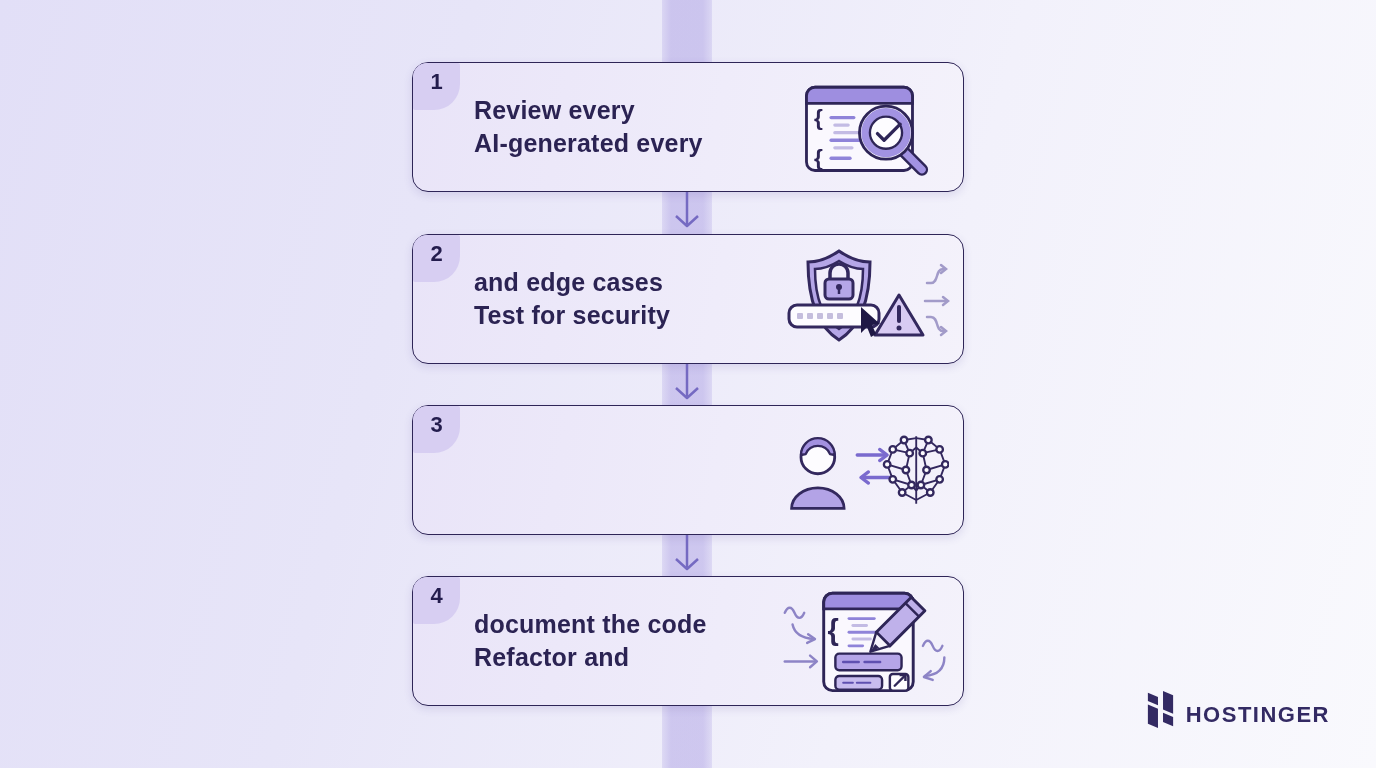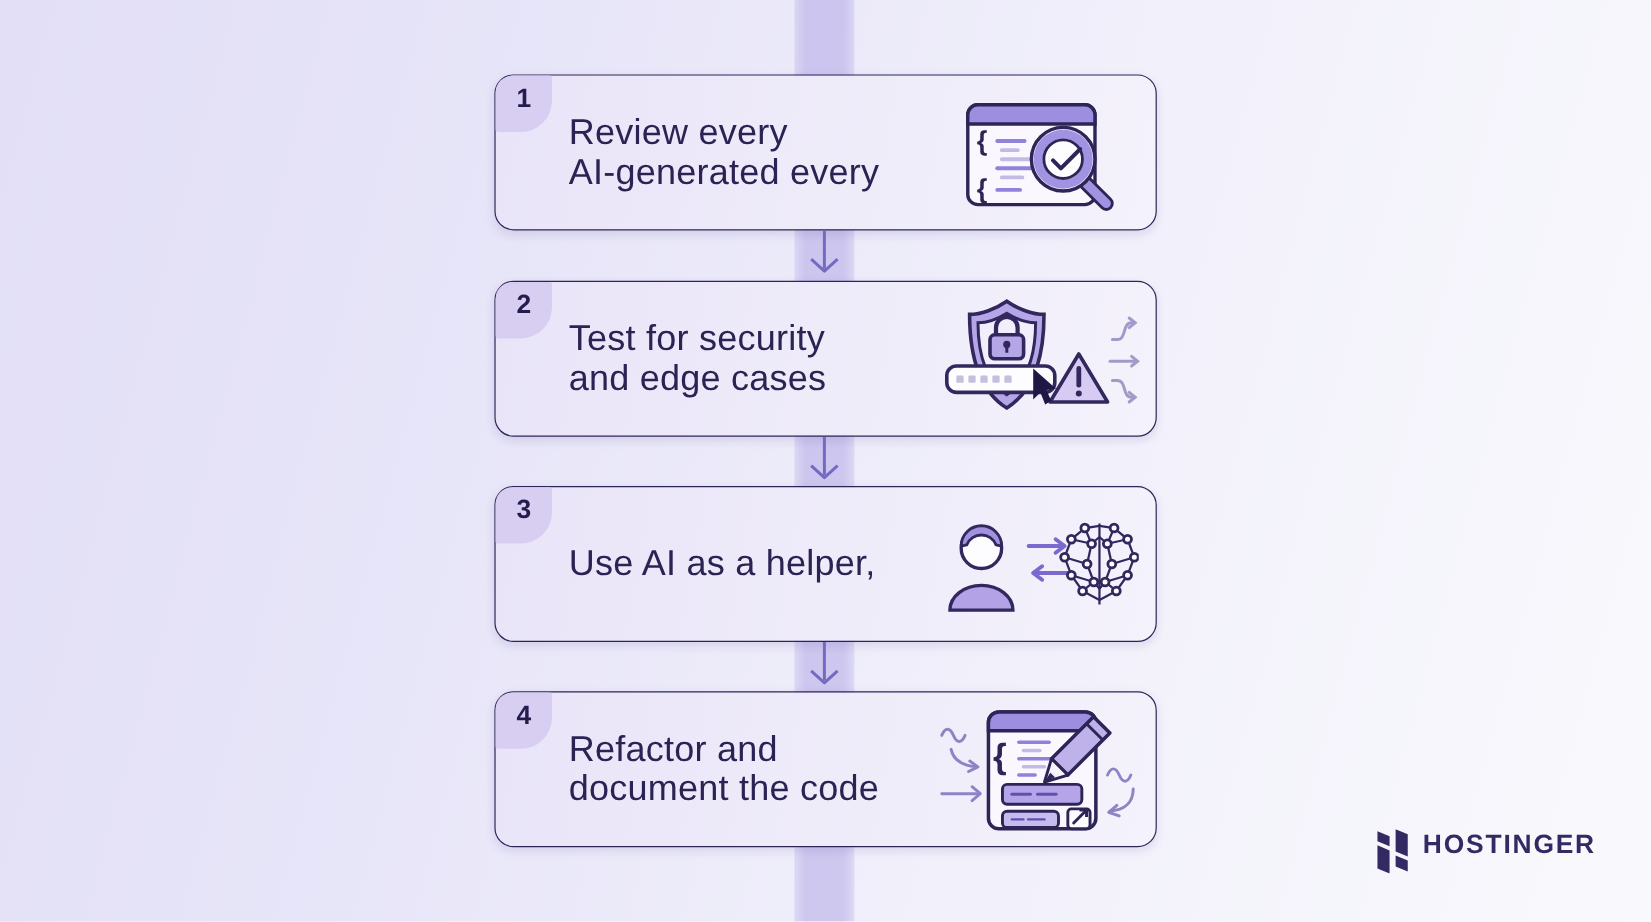--- a/index.html
+++ b/index.html
@@ -10,26 +10,26 @@
     background:linear-gradient(to right,rgba(160,146,223,.22),rgba(160,146,223,.42) 18%,rgba(160,146,223,.42) 82%,rgba(160,146,223,.22));}
   .card{position:absolute;left:412px;width:550px;height:128px;z-index:2;
     border:1.7px solid #2e2557;border-radius:16px;
     background:linear-gradient(100deg,#e9e4f8 0%,#efecfa 55%,#f4f2fb 100%);
     box-shadow:0 3px 8px rgba(80,62,150,.14);}
   .card1{top:62px}.card2{top:234px}.card3{top:405px}.card4{top:576px}
   .badge{position:absolute;top:0;left:0;width:47px;height:47px;background:#d7cef2;
     border-radius:14px 2px 26px 2px;display:flex;align-items:flex-start;justify-content:center;}
   .badge span{font-size:22px;font-weight:bold;color:#231c4d;margin-top:6px;}
   .card-text{position:absolute;left:61px;top:50%;transform:translateY(-50%);
-    font-size:30px;line-height:33px;font-weight:400;color:#2b2353;letter-spacing:.2px;}
+    font-size:25px;line-height:33px;font-weight:700;color:#2b2353;letter-spacing:.2px;}
   .card-icon{position:absolute;top:50%;transform:translateY(-50%);line-height:0;}
   .icon1{right:24px}.icon2{right:8px}.icon3{right:14px}.icon4{right:6px}
   .flow-arrow{position:absolute;left:667px;z-index:3;line-height:0;}
   .fa1{top:192px}.fa2{top:364px}.fa3{top:535px}
-  .logo{position:absolute;right:46px;top:691px;display:flex;align-items:flex-start;gap:11px;z-index:4;}
+  .logo{position:absolute;right:46px;top:691px;display:flex;align-items:flex-end;gap:11px;z-index:4;}
   .logo-text{font-size:22px;font-weight:bold;color:#332a63;letter-spacing:1.5px;}
 </style>
 </head>
 <body>
 
 <div class="canvas">
   <div class="ribbon"></div>
 
   <div class="card card1">
     <div class="badge">
@@ -61,22 +61,22 @@
         <path d="M85 63 l7 7 l17 -17" fill="none" stroke="#2e2557" stroke-width="3.5" stroke-linecap="round" stroke-linejoin="round"></path>
       </svg>
     </div>
   </div>
 
   <div class="card card2">
     <div class="badge">
       <span>2</span>
     </div>
     <div class="card-text">
+      <div>and edge cases</div>
       <div>Test for security</div>
-      <div>and edge cases</div>
     </div>
     <div class="card-icon icon2">
       <svg width="178" height="112" viewBox="0 0 178 112">
         <path d="M62 8 C72 15 84 19 93 19 C93 50 86 82 62 97 C38 82 31 50 31 19 C40 19 52 15 62 8 Z" fill="#b5a6e7" stroke="#33285e" stroke-width="3"></path>
         <path d="M62 18 C70 23 79 26 86 26 C86 50 80 74 62 86 C44 74 38 50 38 26 C45 26 54 23 62 18 Z" fill="#f2eefb" stroke="#33285e" stroke-width="2.5"></path>
         <path d="M53 36 v-6 a9 9 0 0 1 18 0 v6" fill="none" stroke="#33285e" stroke-width="3.5"></path>
         <rect x="48" y="36" width="28" height="20" rx="4" fill="#b5a6e7" stroke="#33285e" stroke-width="3"></rect>
         <circle cx="62" cy="44" r="3" fill="#33285e"></circle>
         <line x1="62" y1="46" x2="62" y2="51" stroke="#33285e" stroke-width="2.5"></line>
         <rect x="12" y="62" width="90" height="22" rx="8" fill="#fdfcff" stroke="#33285e" stroke-width="3"></rect>
@@ -101,21 +101,20 @@
         </g>
       </svg>
     </div>
   </div>
 
   <div class="card card3">
     <div class="badge">
       <span>3</span>
     </div>
     <div class="card-text">
-      <div>Use AI as a helper,</div>
     </div>
     <div class="card-icon icon3">
       <svg width="178" height="105" viewBox="0 0 190 112">
         <path d="M22 97 a28 22 0 0 1 56 0 z" fill="#b3a3e6" stroke="#33285e" stroke-width="3"></path>
         <circle cx="50" cy="42" r="18" fill="#fdfcff" stroke="#33285e" stroke-width="3"></circle>
         <path d="M32 40 a18 18 0 0 1 36 0 l-5 -1 a14 14 0 0 0 -26 0 z" fill="#a391e0" stroke="#33285e" stroke-width="2.5" stroke-linejoin="round"></path>
         <g fill="none" stroke="#7a6ace" stroke-width="3.5" stroke-linecap="round" stroke-linejoin="round">
           <path d="M92 40 H122"></path>
             <path d="M116 34 l8 6 l-8 6"></path>
           <path d="M128 64 H98"></path>
@@ -150,22 +149,22 @@
         </g>
       </svg>
     </div>
   </div>
 
   <div class="card card4">
     <div class="badge">
       <span>4</span>
     </div>
     <div class="card-text">
+      <div>document the code</div>
       <div>Refactor and</div>
-      <div>document the code</div>
     </div>
     <div class="card-icon icon4">
       <svg width="180" height="115" viewBox="0 0 185 118">
         <rect x="48" y="10" width="92" height="100" rx="9" fill="#faf8fe" stroke="#2e2557" stroke-width="3"></rect>
         <path d="M48 19 a9 9 0 0 1 9 -9 h74 a9 9 0 0 1 9 9 v7 h-92 z" fill="#9e8ee0" stroke="#2e2557" stroke-width="3"></path>
         <text x="52" y="58" font-size="30" font-weight="bold" fill="#2e2557">{</text>
         <g stroke-linecap="round" stroke-width="3">
           <line x1="74" y1="36" x2="100" y2="36" stroke="#8f83d9"></line>
           <line x1="78" y1="43" x2="92" y2="43" stroke="#c3bbe4"></line>
           <line x1="74" y1="50" x2="106" y2="50" stroke="#8f83d9"></line>

